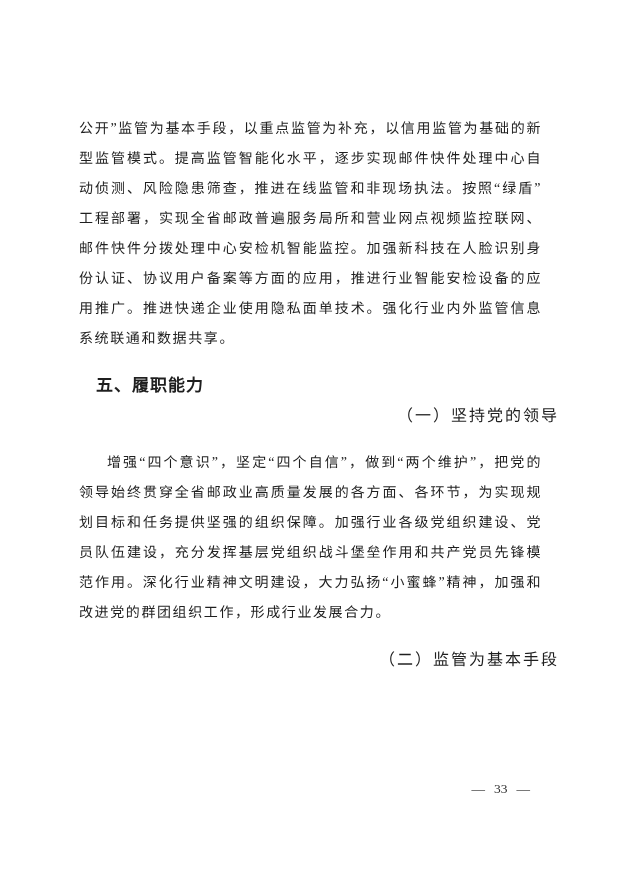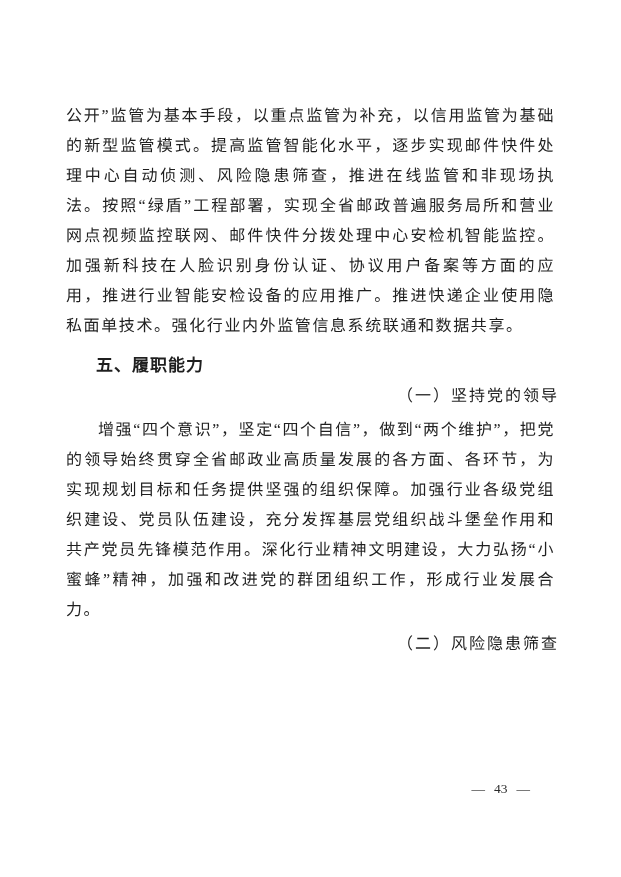--- a/index.html
+++ b/index.html
@@ -21,22 +21,22 @@
     background: #ffffff;
     overflow: hidden;
   }
   .content {
     position: absolute;
     top: 97px;
     left: 62px;
     width: 497px;
   }
   p.body-para {
-    margin: 4px;
-    font-size: 16px;
+    margin: 17px;
+    font-size: 14px;
     line-height: 30px;
     letter-spacing: 1.6px;
     text-align: justify;
     text-justify: inter-character;
   }
   p.indent {
     text-indent: 2em;
   }
   h2.section-heading {
     margin: 10px 0 0 0;
@@ -77,21 +77,21 @@
   <div class="content">
 
     <p class="body-para">公开”监管为基本手段，以重点监管为补充，以信用监管为基础的新型监管模式。提高监管智能化水平，逐步实现邮件快件处理中心自动侦测、风险隐患筛查，推进在线监管和非现场执法。按照“绿盾”工程部署，实现全省邮政普遍服务局所和营业网点视频监控联网、邮件快件分拨处理中心安检机智能监控。加强新科技在人脸识别身份认证、协议用户备案等方面的应用，推进行业智能安检设备的应用推广。推进快递企业使用隐私面单技术。强化行业内外监管信息系统联通和数据共享。</p>
 
     <h2 class="section-heading">五、履职能力</h2>
 
     <h3 class="subsection-heading">（一）坚持党的领导</h3>
 
     <p class="body-para indent">增强“四个意识”，坚定“四个自信”，做到“两个维护”，把党的领导始终贯穿全省邮政业高质量发展的各方面、各环节，为实现规划目标和任务提供坚强的组织保障。加强行业各级党组织建设、党员队伍建设，充分发挥基层党组织战斗堡垒作用和共产党员先锋模范作用。深化行业精神文明建设，大力弘扬“小蜜蜂”精神，加强和改进党的群团组织工作，形成行业发展合力。</p>
 
-    <h3 class="subsection-heading">（二）风险隐患筛查</h3>
+    <h3 class="subsection-heading">（二）监管为基本手段</h3>
 
 
   </div>
 
   <div class="page-footer">
-    <span class="dash">—</span><span class="num">43</span><span class="dash">—</span>
+    <span class="dash">—</span><span class="num">33</span><span class="dash">—</span>
   </div>
 </div>
 
 </body></html>

